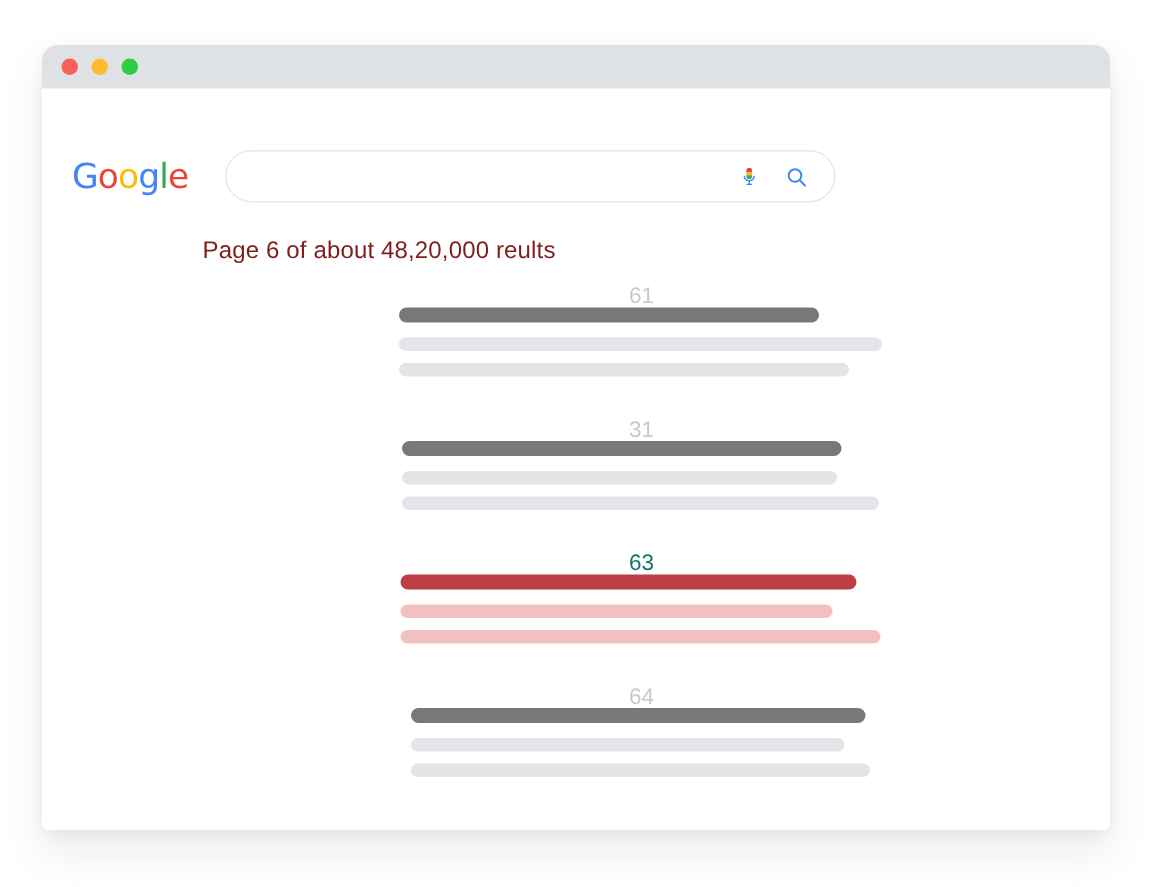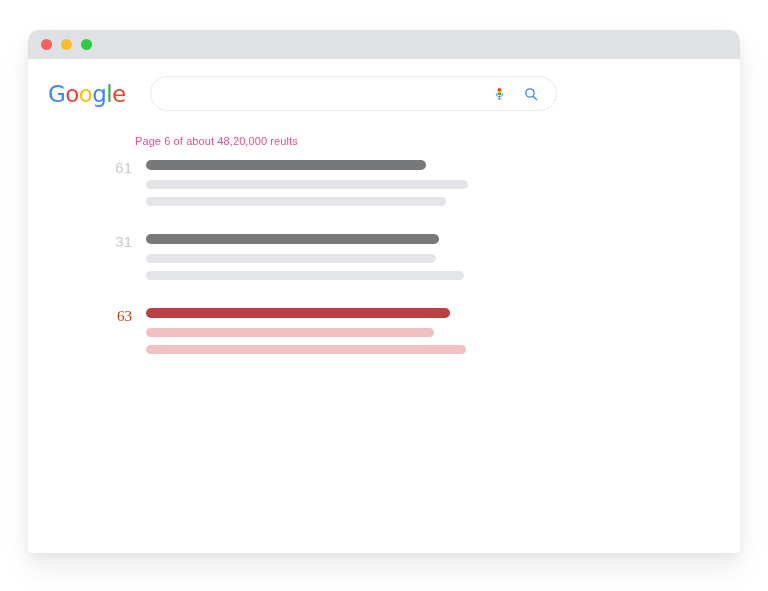--- a/index.html
+++ b/index.html
@@ -46,20 +46,21 @@
     position: relative;
     height: 494px;
     background: #ffffff;
   }
 
   
   .search-header {
     display: flex;
     align-items: center;
     padding: 17px 0 0 20px;
+    margin-top: 24px;
   }
   .google-logo {
     font-family: "DejaVu Sans", sans-serif;
     font-size: 23px;
     letter-spacing: -0.6px;
     font-weight: 500;
     user-select: none;
     white-space: nowrap;
   }
   .g-b { color: #4285f4; }
@@ -93,47 +94,48 @@
   }
   .icon-btn {
     width: 18px; height: 18px;
     display: flex; align-items: center; justify-content: center;
     cursor: pointer;
   }
 
   
   .results-meta {
     margin: 24px 0 0 107px;
-    font-size: 11px;
-    color: #ec4899;
+    font-size: 16px;
+    color: #7f1d1d;
     font-family: "Liberation Sans", sans-serif;
     letter-spacing: 0.1px;
   }
 
   .results-list {
     margin-top: 13px;
     padding-left: 0;
   }
   .result-row {
     display: flex;
-    align-items: flex-start;
+    align-items: center;
     margin-bottom: 20px;
     padding-left: 72px;
+    flex-direction: column;
   }
   .row-number {
     width: 32px;
     text-align: right;
     font-size: 15px;
     color: #c6c9cc;
     font-family: "Liberation Sans", sans-serif;
     line-height: 14px;
     padding-top: 1px;
     flex: none;
   }
-  .result-row.highlight .row-number { color: #c2410c; font-family: Liberation Serif, serif; }
+  .result-row.highlight .row-number { color: #0f766e; }
   .bars { margin-left: 14px; }
   .bar {
     height: 9px;
     border-radius: 5px;
     margin-bottom: 8px;
     background: #e3e5e8;
   }
   .bar.title { background: #77787a; height: 10px; margin-bottom: 10px; }
   .result-row.highlight .bar { background: #f2c0c0; }
   .result-row.highlight .bar.title { background: #bd3f43; }
@@ -215,18 +217,26 @@
             </div>
           </div>
           <div class="result-row highlight">
             <div class="row-number">63</div>
             <div class="bars">
               <div class="bar title" style="width: 304px;"></div>
               <div class="bar" style="width: 288px;"></div>
               <div class="bar" style="width: 320px;"></div>
             </div>
           </div>
+          <div class="result-row">
+            <div class="row-number">64</div>
+            <div class="bars">
+              <div class="bar title" style="width: 303px;"></div>
+              <div class="bar" style="width: 289px;"></div>
+              <div class="bar" style="width: 306px;"></div>
+            </div>
+          </div>
         </div>
 
     </div>
   </div>
 
 </div>
 
 </body></html>

